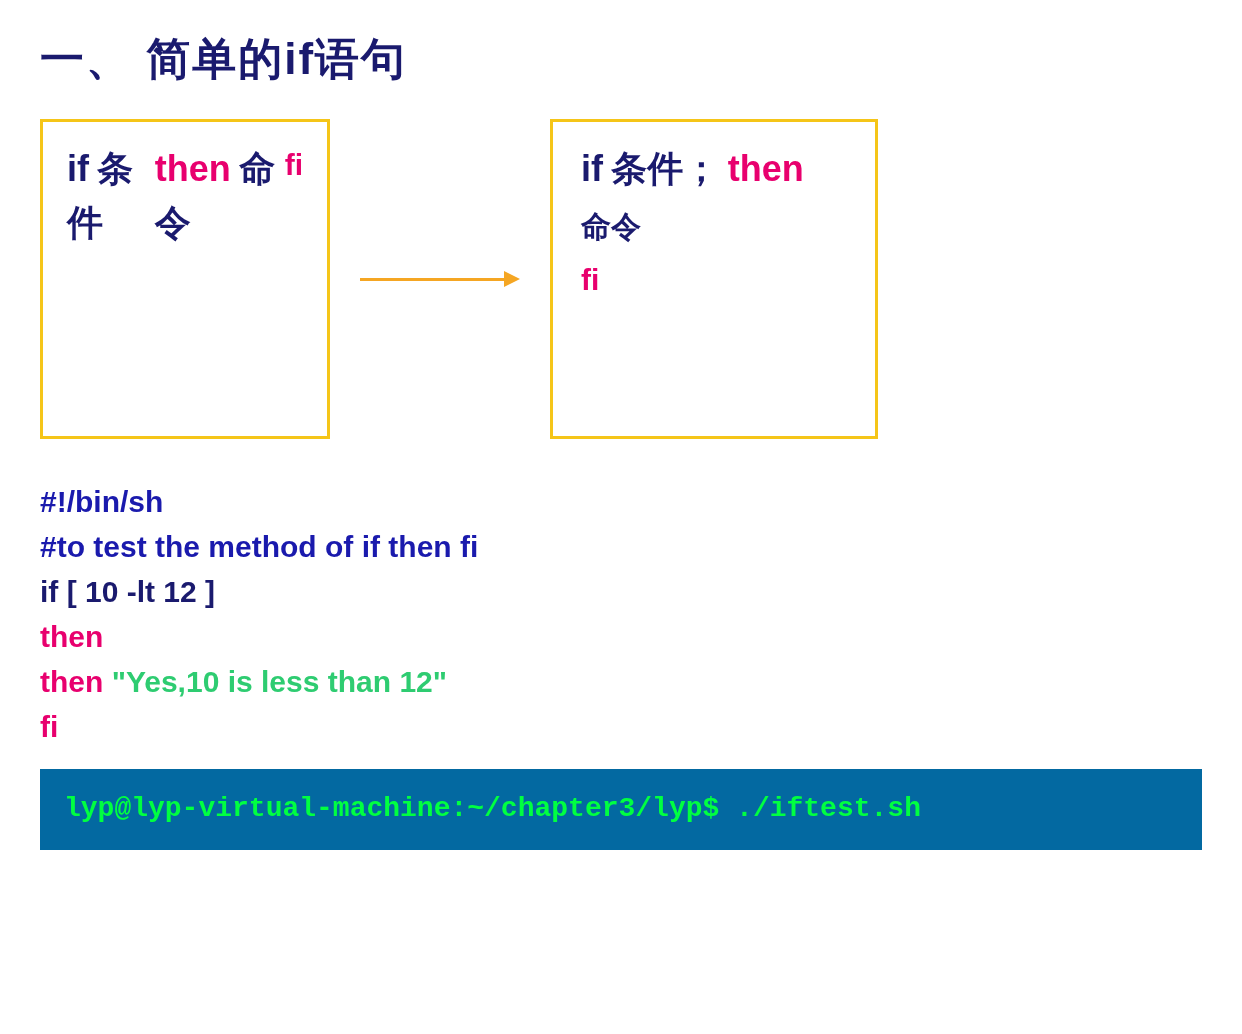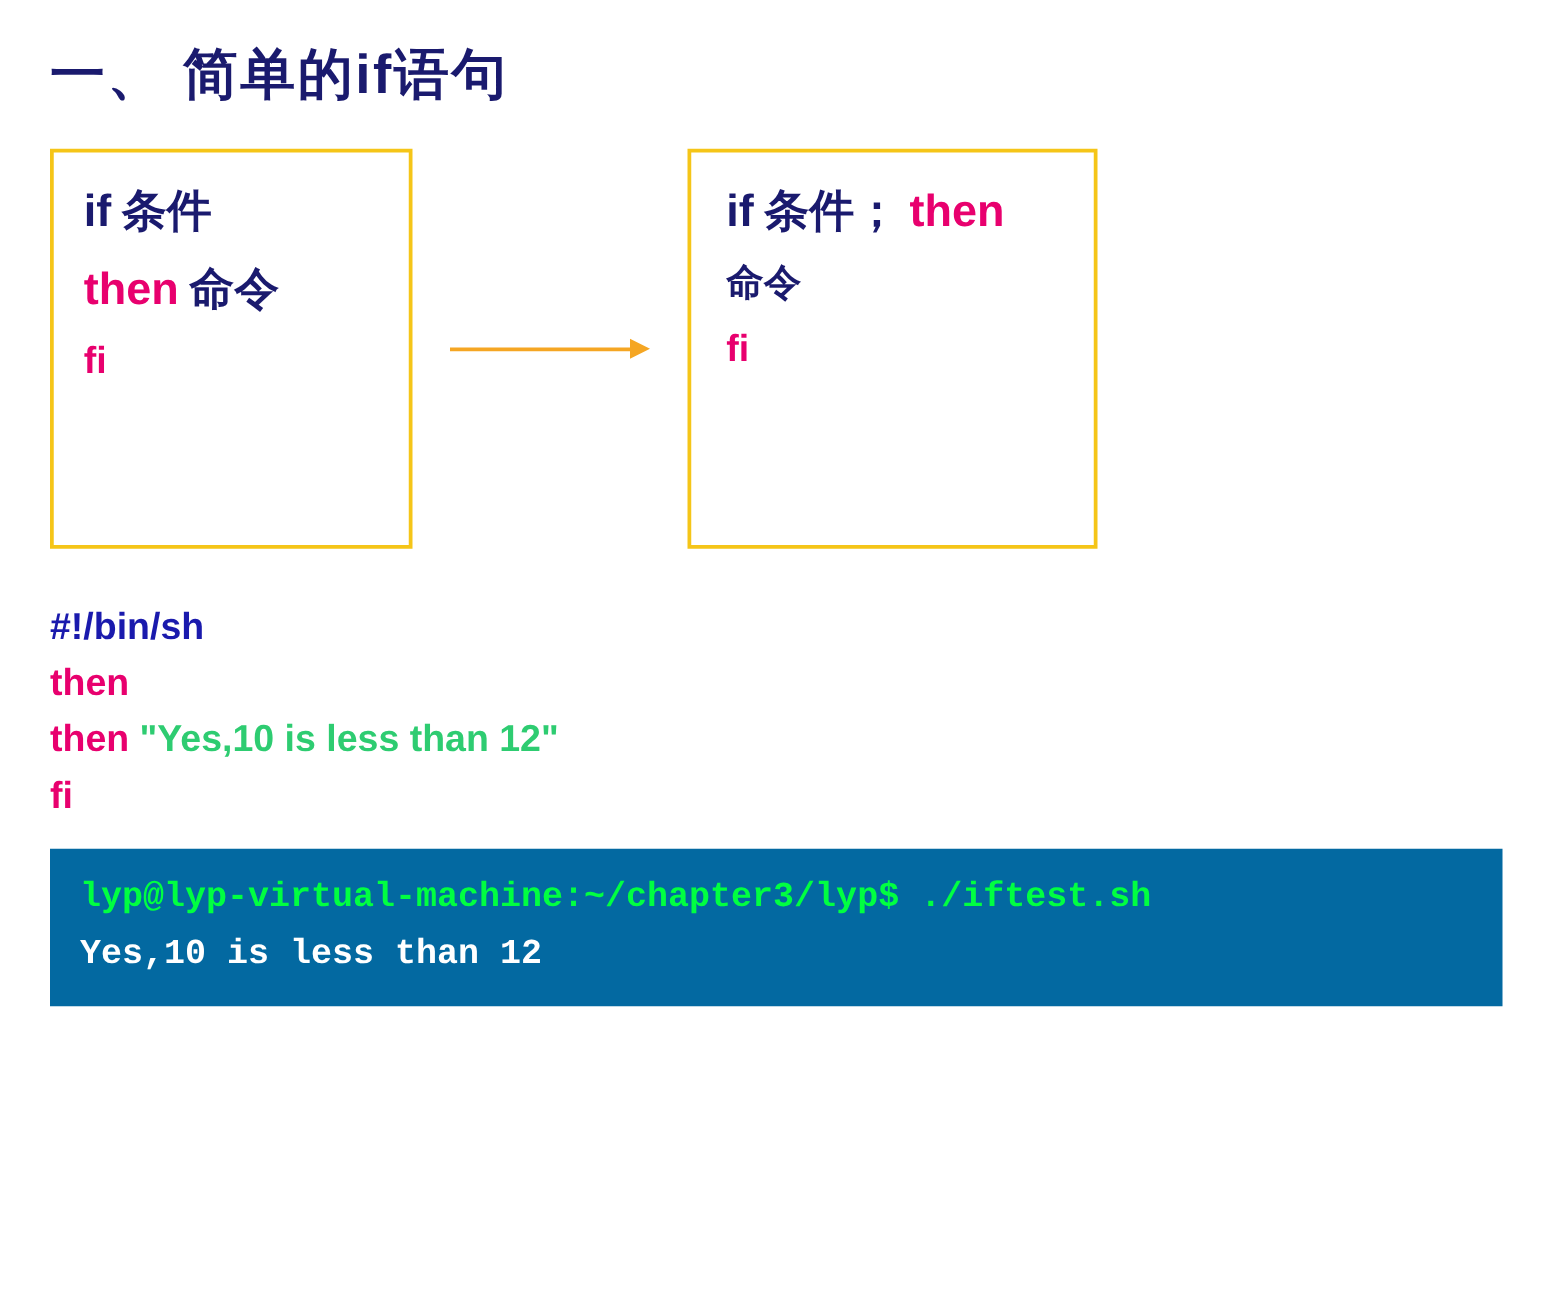--- a/index.html
+++ b/index.html
@@ -25,21 +25,21 @@
       gap: 0px;
       margin-bottom: 40px;
     }
 
     .syntax-box {
       border: 3px solid #f5c518;
       width: 290px;
       height: 320px;
       padding: 20px 24px;
       display: flex;
-      flex-direction: column;
+      flex-direction: row;
       gap: 8px;
     }
 
     .syntax-box-right {
       border: 3px solid #f5c518;
       width: 328px;
       height: 320px;
       padding: 20px 28px;
       display: flex;
       flex-direction: column;
@@ -151,24 +151,28 @@
       <span class="kw-navy"> 条件；</span>
       <span class="kw-pink">then</span>
     </div>
     <div class="code-line kw-navy">命令</div>
     <div class="code-line kw-pink">fi</div>
   </div>
 </div>
 
 <div class="code-section">
   <div class="code-line cl-blue">#!/bin/sh</div>
+  <div class="code-line cl-blue">#to test the method of if then fi</div>
+  <div class="code-line">
+    <span class="cl-navy">if</span>
+    <span class="cl-navy">   [ 10 -lt 12 ]</span>
+  </div>
   <div class="code-line cl-pink">then</div>
   <div class="code-line">
     <span class="cl-pink">  then</span>
     <span class="cl-green">   "Yes,10 is less than 12"</span>
   </div>
   <div class="code-line cl-pink">fi</div>
 </div>
 
 <div class="terminal-block">
   <div class="term-prompt">lyp@lyp-virtual-machine:~/chapter3/lyp$ ./iftest.sh</div>
-  <div class="term-output">Yes,10 is less than 12</div>
 </div>
 
 </body></html>

